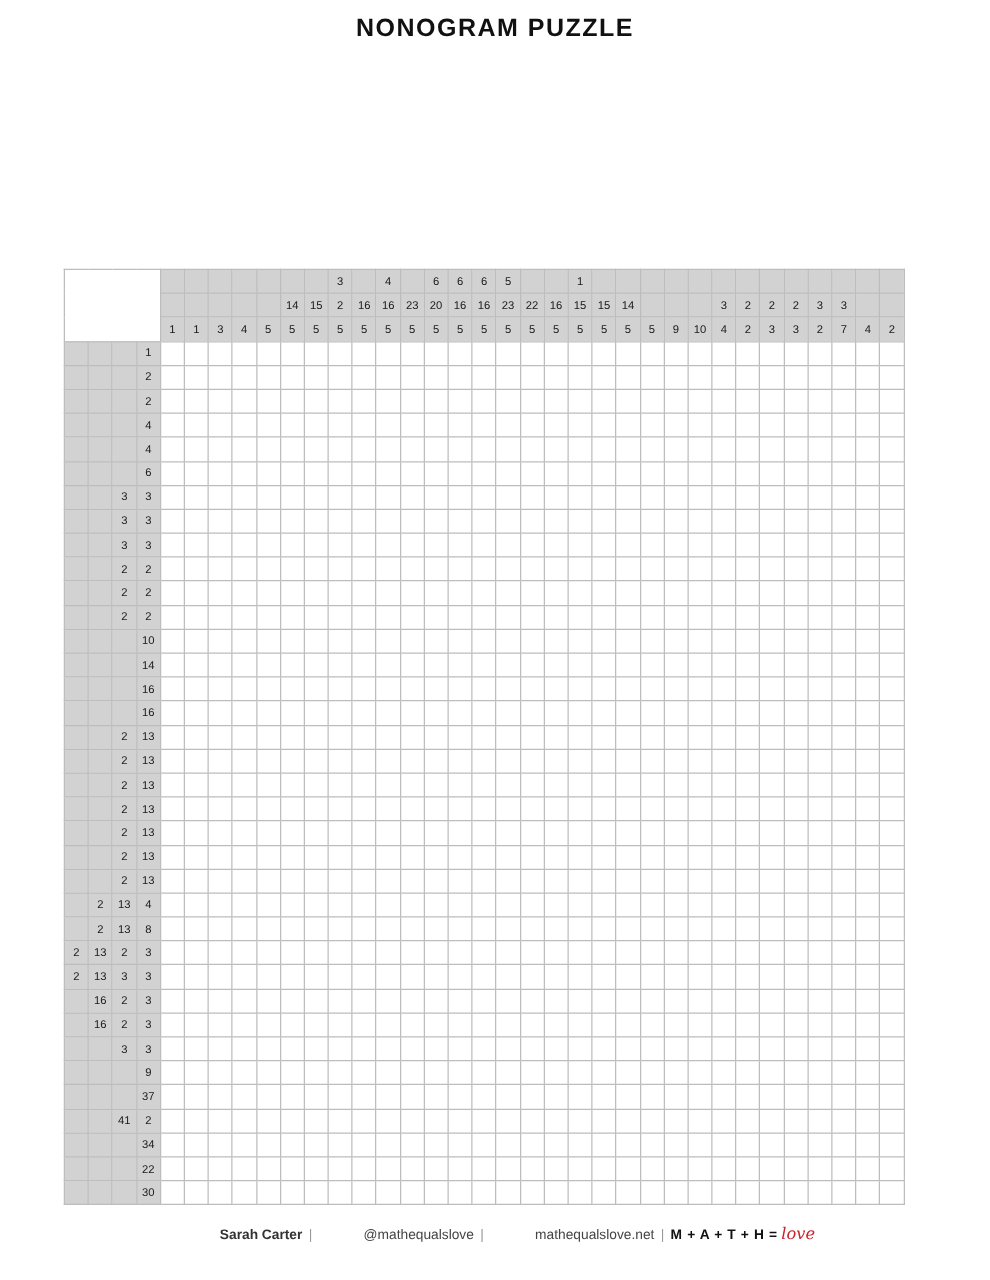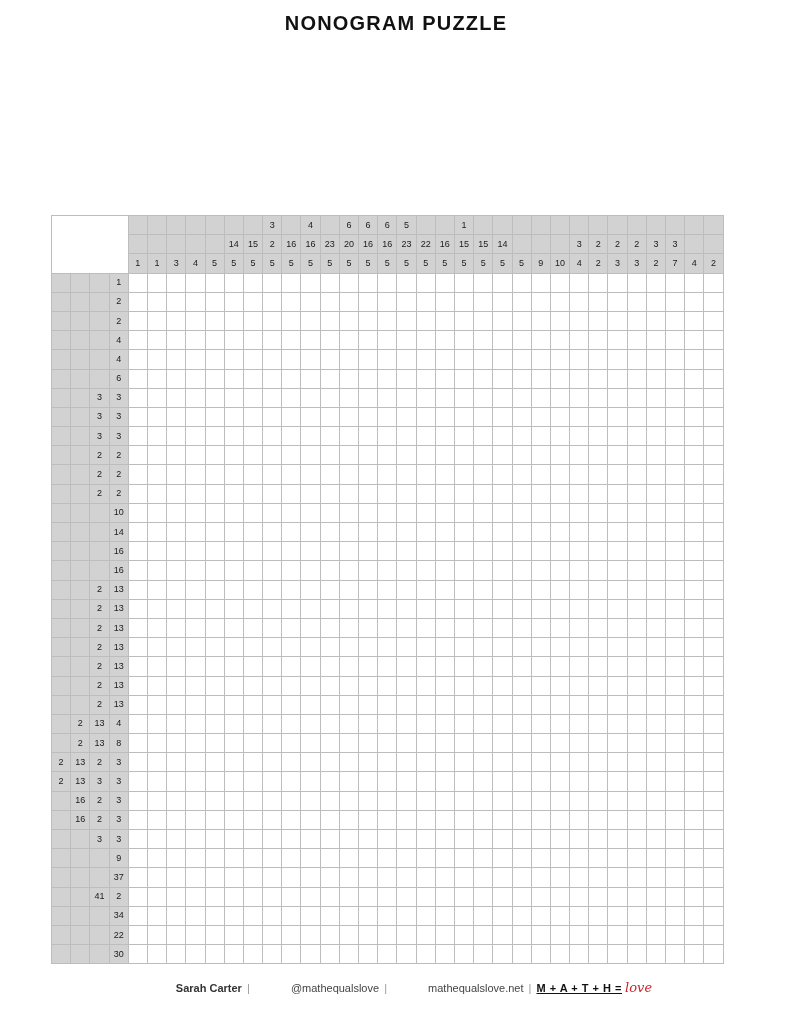--- a/index.html
+++ b/index.html
@@ -88,21 +88,20 @@
     font-size: 11px;
     color: #444444;
   }
   .footer .credit { font-weight: bold; color: #333333; padding-left: 36px; }
   .footer .sep { color: #999999; padding: 0 2px; }
   .footer .link { color: #444444; margin-left: 36px; }
   .footer .math {
     font-weight: bold;
     letter-spacing: 0.5px;
     color: #111111;
-    text-decoration: underline;
   }
   .footer .love {
     color: #d0202b;
     font-family: "DejaVu Serif", serif;
     font-style: italic;
     font-size: 13px;
   }
 </style>
 </head>
 <body>

